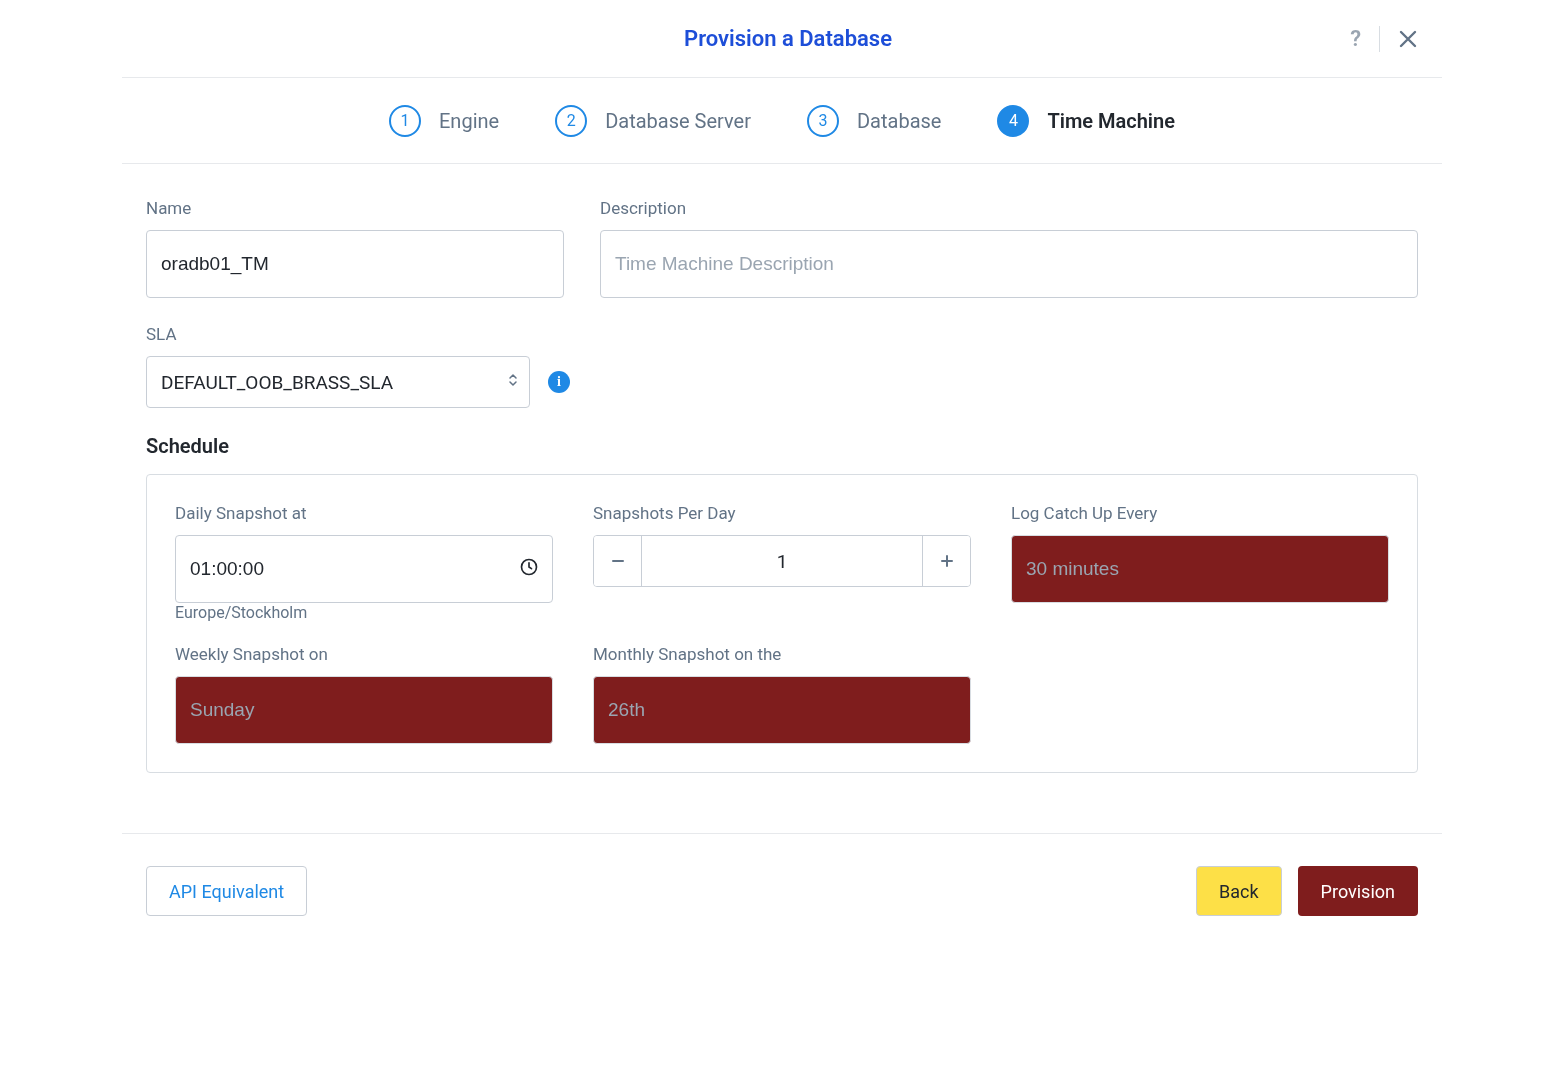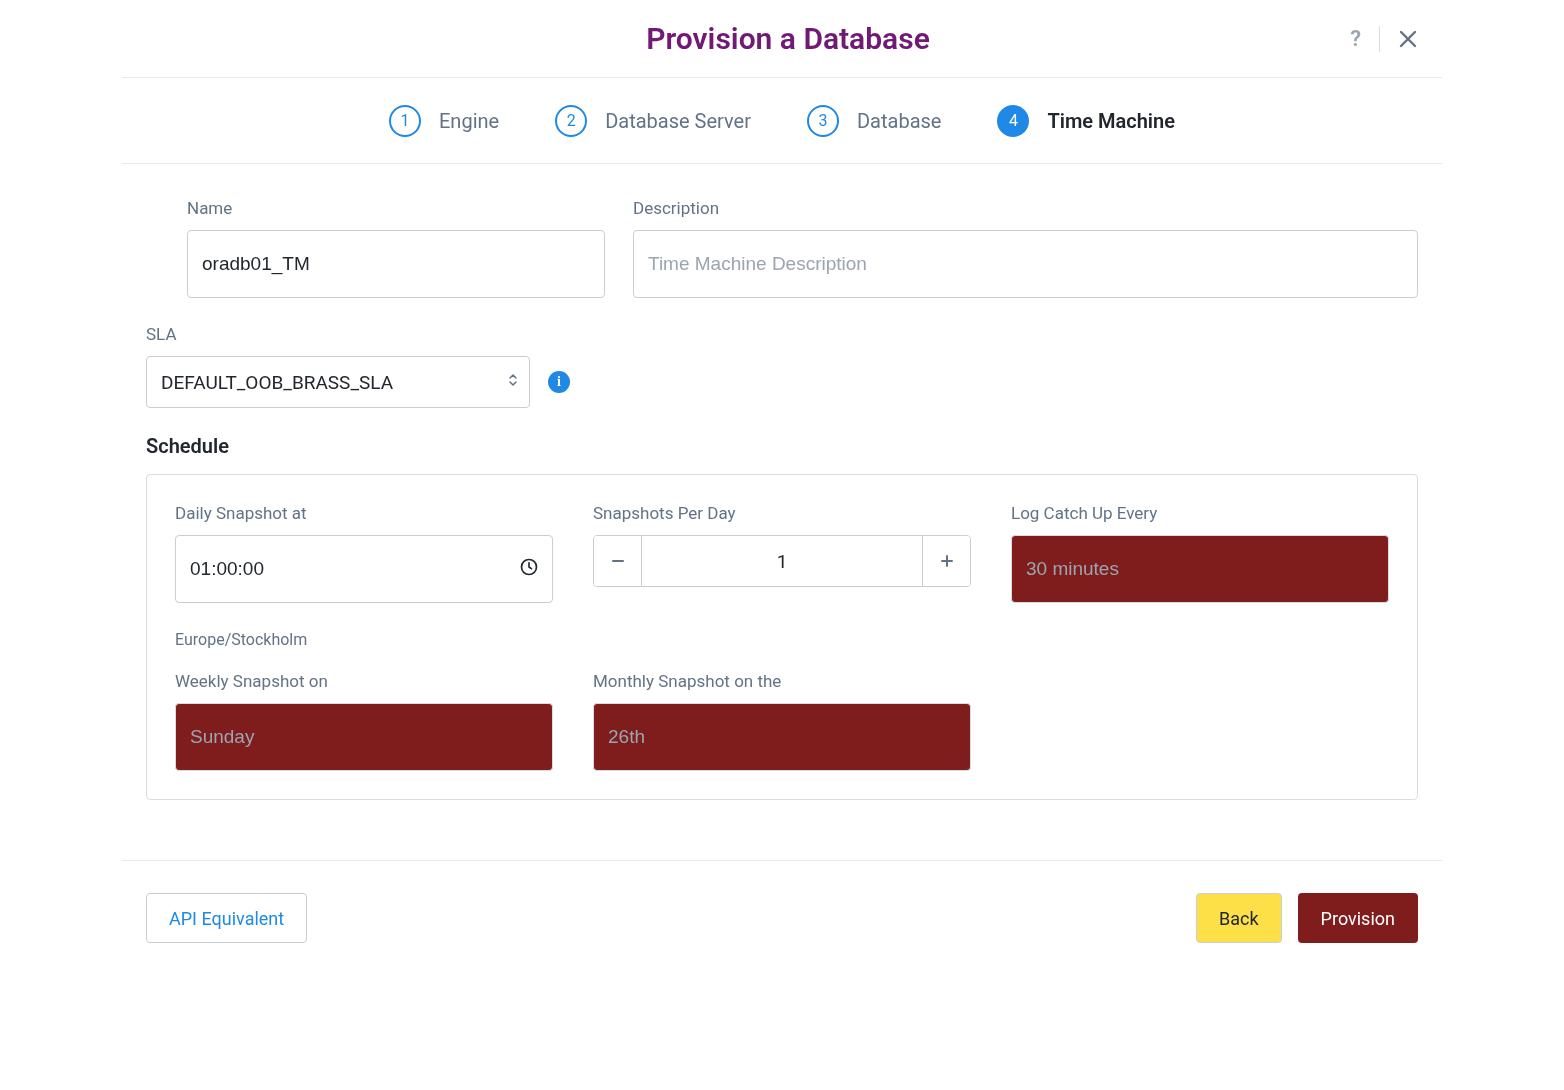--- a/index.html
+++ b/index.html
@@ -16,23 +16,23 @@
   }
   .header {
     position: relative;
     display: flex;
     align-items: center;
     justify-content: center;
     height: 78px;
     border-bottom: 1px solid #e7e9ec;
   }
   .header-title {
-    font-size: 30px;
+    font-size: 22px;
     font-weight: 600;
-    color: #701a75;
+    color: #1d4ed8;
     margin-left: 12px;
   }
   .header-actions {
     position: absolute;
     right: 24px;
     top: 50%;
     transform: translateY(-50%);
     display: flex;
     align-items: center;
     gap: 18px;
@@ -94,23 +94,22 @@
     color: #22272e;
     font-weight: 600;
   }
 
   .content {
     padding: 34px 24px 24px 24px;
   }
 
   .row {
     display: flex;
-    gap: 28px;
+    gap: 36px;
     margin-bottom: 26px;
-    margin-left: 41px;
   }
   .field {
     display: flex;
     flex-direction: column;
   }
   .field-label {
     font-size: 17px;
     color: #627386;
     margin-bottom: 12px;
   }
@@ -207,21 +206,21 @@
     right: 14px;
     top: 50%;
     transform: translateY(-50%);
     color: #22272e;
     cursor: pointer;
   }
 
   .tz {
     font-size: 16px;
     color: #627386;
-    margin-top: 27px;
+    margin-top: 0;
   }
 
   .stepper-input {
     display: flex;
     height: 52px;
     border: 1px solid #c8ced6;
     border-radius: 4px;
     overflow: hidden;
   }
   .stepper-btn {

